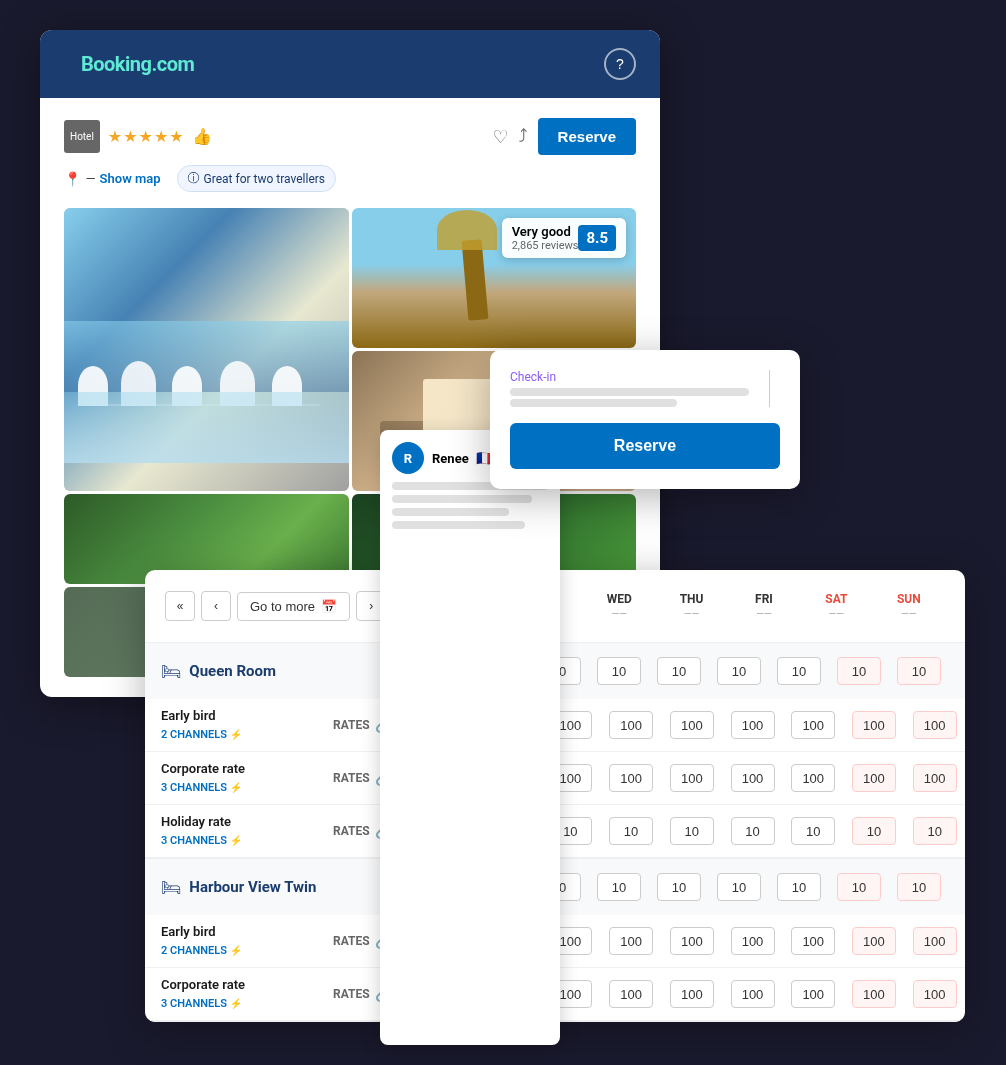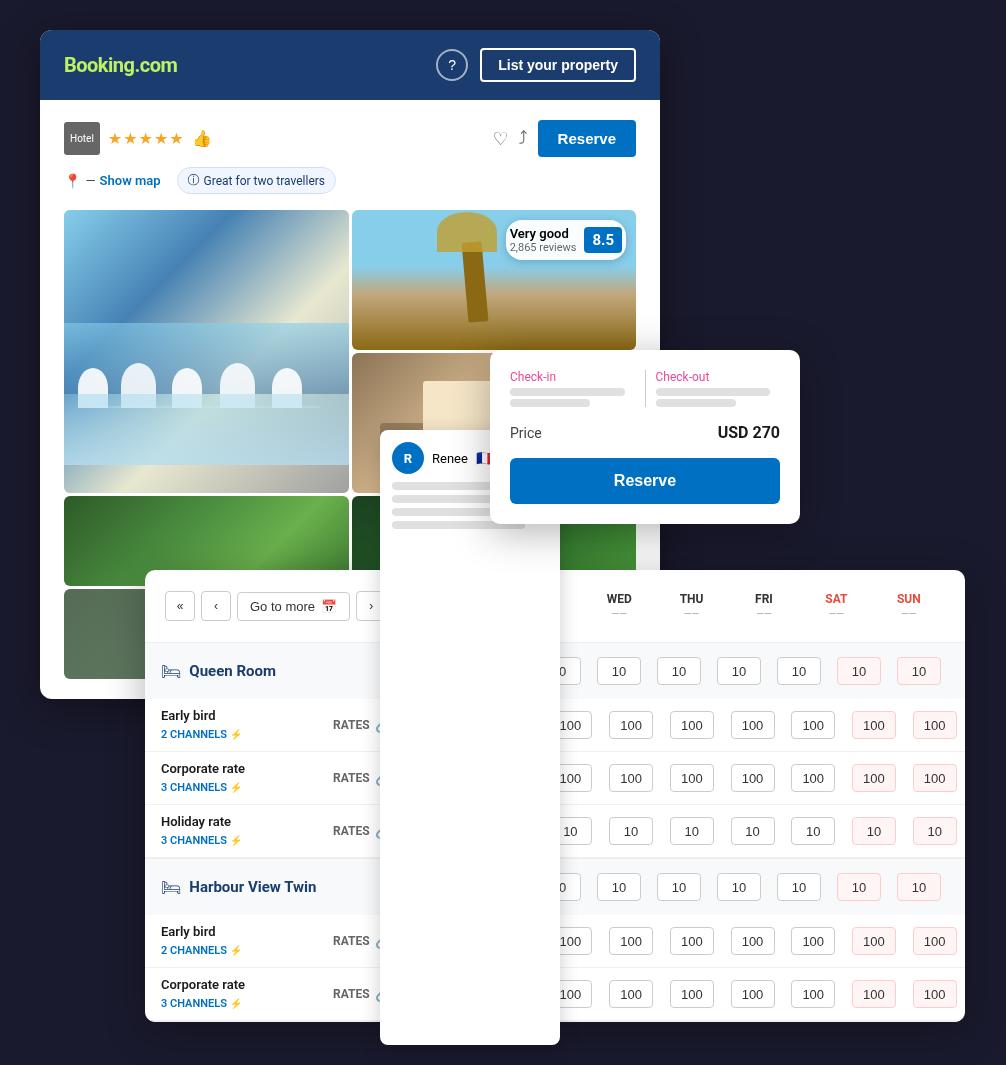--- a/index.html
+++ b/index.html
@@ -38,21 +38,21 @@
       justify-content: space-between;
     }
 
     .booking-logo {
       color: #fff;
       font-weight: 700;
       font-size: 20px;
       letter-spacing: -0.5px;
     }
 
-    .booking-logo span { color: #bef264; }
+    .booking-logo span { color: #5eead4; margin-left: 17px; }
 
     .header-right {
       display: flex;
       align-items: center;
       gap: 12px;
     }
 
     .help-btn {
       width: 32px;
       height: 32px;
@@ -240,25 +240,24 @@
       display: flex;
       align-items: center;
       justify-content: center;
     }
 
     .score-overlay {
       position: absolute;
       top: 10px;
       right: 10px;
       background: rgba(255,255,255,0.95);
-      border-radius: 16px;
-      padding: 6px 4px;
-      display: flex;
-      align-items: center;
-      gap: 8px;
+      border-radius: 6px;
+      padding: 6px 10px;
+      display: flex;
+      align-items: center;
       box-shadow: 0 2px 8px rgba(0,0,0,0.2);
     }
 
     .score-text { font-size: 13px; font-weight: 600; }
     .score-sub { font-size: 11px; color: #666; }
     .score-badge {
       background: #0071c2;
       color: #fff;
       font-weight: 700;
       font-size: 15px;
@@ -291,21 +290,21 @@
       background: #0071c2;
       border-radius: 50%;
       display: flex;
       align-items: center;
       justify-content: center;
       color: #fff;
       font-weight: 700;
       font-size: 13px;
     }
 
-    .reviewer-name { font-weight: 400; font-size: 13px; }
+    .reviewer-name { font-weight: 700; font-size: 13px; }
     .flag { font-size: 14px; }
 
     .review-lines div {
       height: 8px;
       background: #e0e0e0;
       border-radius: 4px;
       margin-bottom: 5px;
     }
 
     
@@ -341,21 +340,21 @@
 
     .date-divider {
       width: 1px;
       background: #ccc;
       margin: 0 10px;
       align-self: stretch;
     }
 
     .date-label {
       font-size: 12px;
-      color: #ec4899;
+      color: #8b5cf6;
       margin-bottom: 4px;
     }
 
     .date-bar {
       height: 8px;
       background: #e0e0e0;
       border-radius: 4px;
       margin-bottom: 3px;
     }
 
@@ -555,21 +554,20 @@
 <div class="scene">
 
   <div class="hotel-card">
 
     <div class="hotel-header">
       <div class="booking-logo">
         <span>Booking.com</span>
       </div>
       <div class="header-right">
         <button class="help-btn">?</button>
-        <button class="list-property-btn">List your property</button>
       </div>
     </div>
 
     <div class="hotel-info">
       <div class="hotel-title-row">
         <div class="hotel-title-left">
           <span class="hotel-badge">Hotel</span>
           <span class="stars">★★★★★</span>
           <span class="thumb-icon">👍</span>
         </div>
@@ -644,29 +642,20 @@
   </div>
 
   <div class="booking-card">
     <div class="booking-dates">
       <div class="date-col">
         <div class="date-label">Check-in</div>
         <div class="date-bar"></div>
         <div class="date-bar2"></div>
       </div>
       <div class="date-divider"></div>
-      <div class="date-col">
-        <div class="date-label">Check-out</div>
-        <div class="date-bar"></div>
-        <div class="date-bar2"></div>
-      </div>
-    </div>
-    <div class="price-row">
-      <span class="price-label">Price</span>
-      <span class="price-value">USD 270</span>
     </div>
     <button class="booking-reserve-btn">Reserve</button>
   </div>
 
   <div class="review-overlay" style="position:absolute;top:430px;left:380px;width:180px;background:#fff;border-radius:8px;padding:12px;box-shadow:0 4px 20px rgba(0,0,0,0.2);z-index:8;">
     <div class="reviewer">
       <div class="reviewer-avatar">
         <span>R</span>
       </div>
       <span class="reviewer-name">Renee</span>

